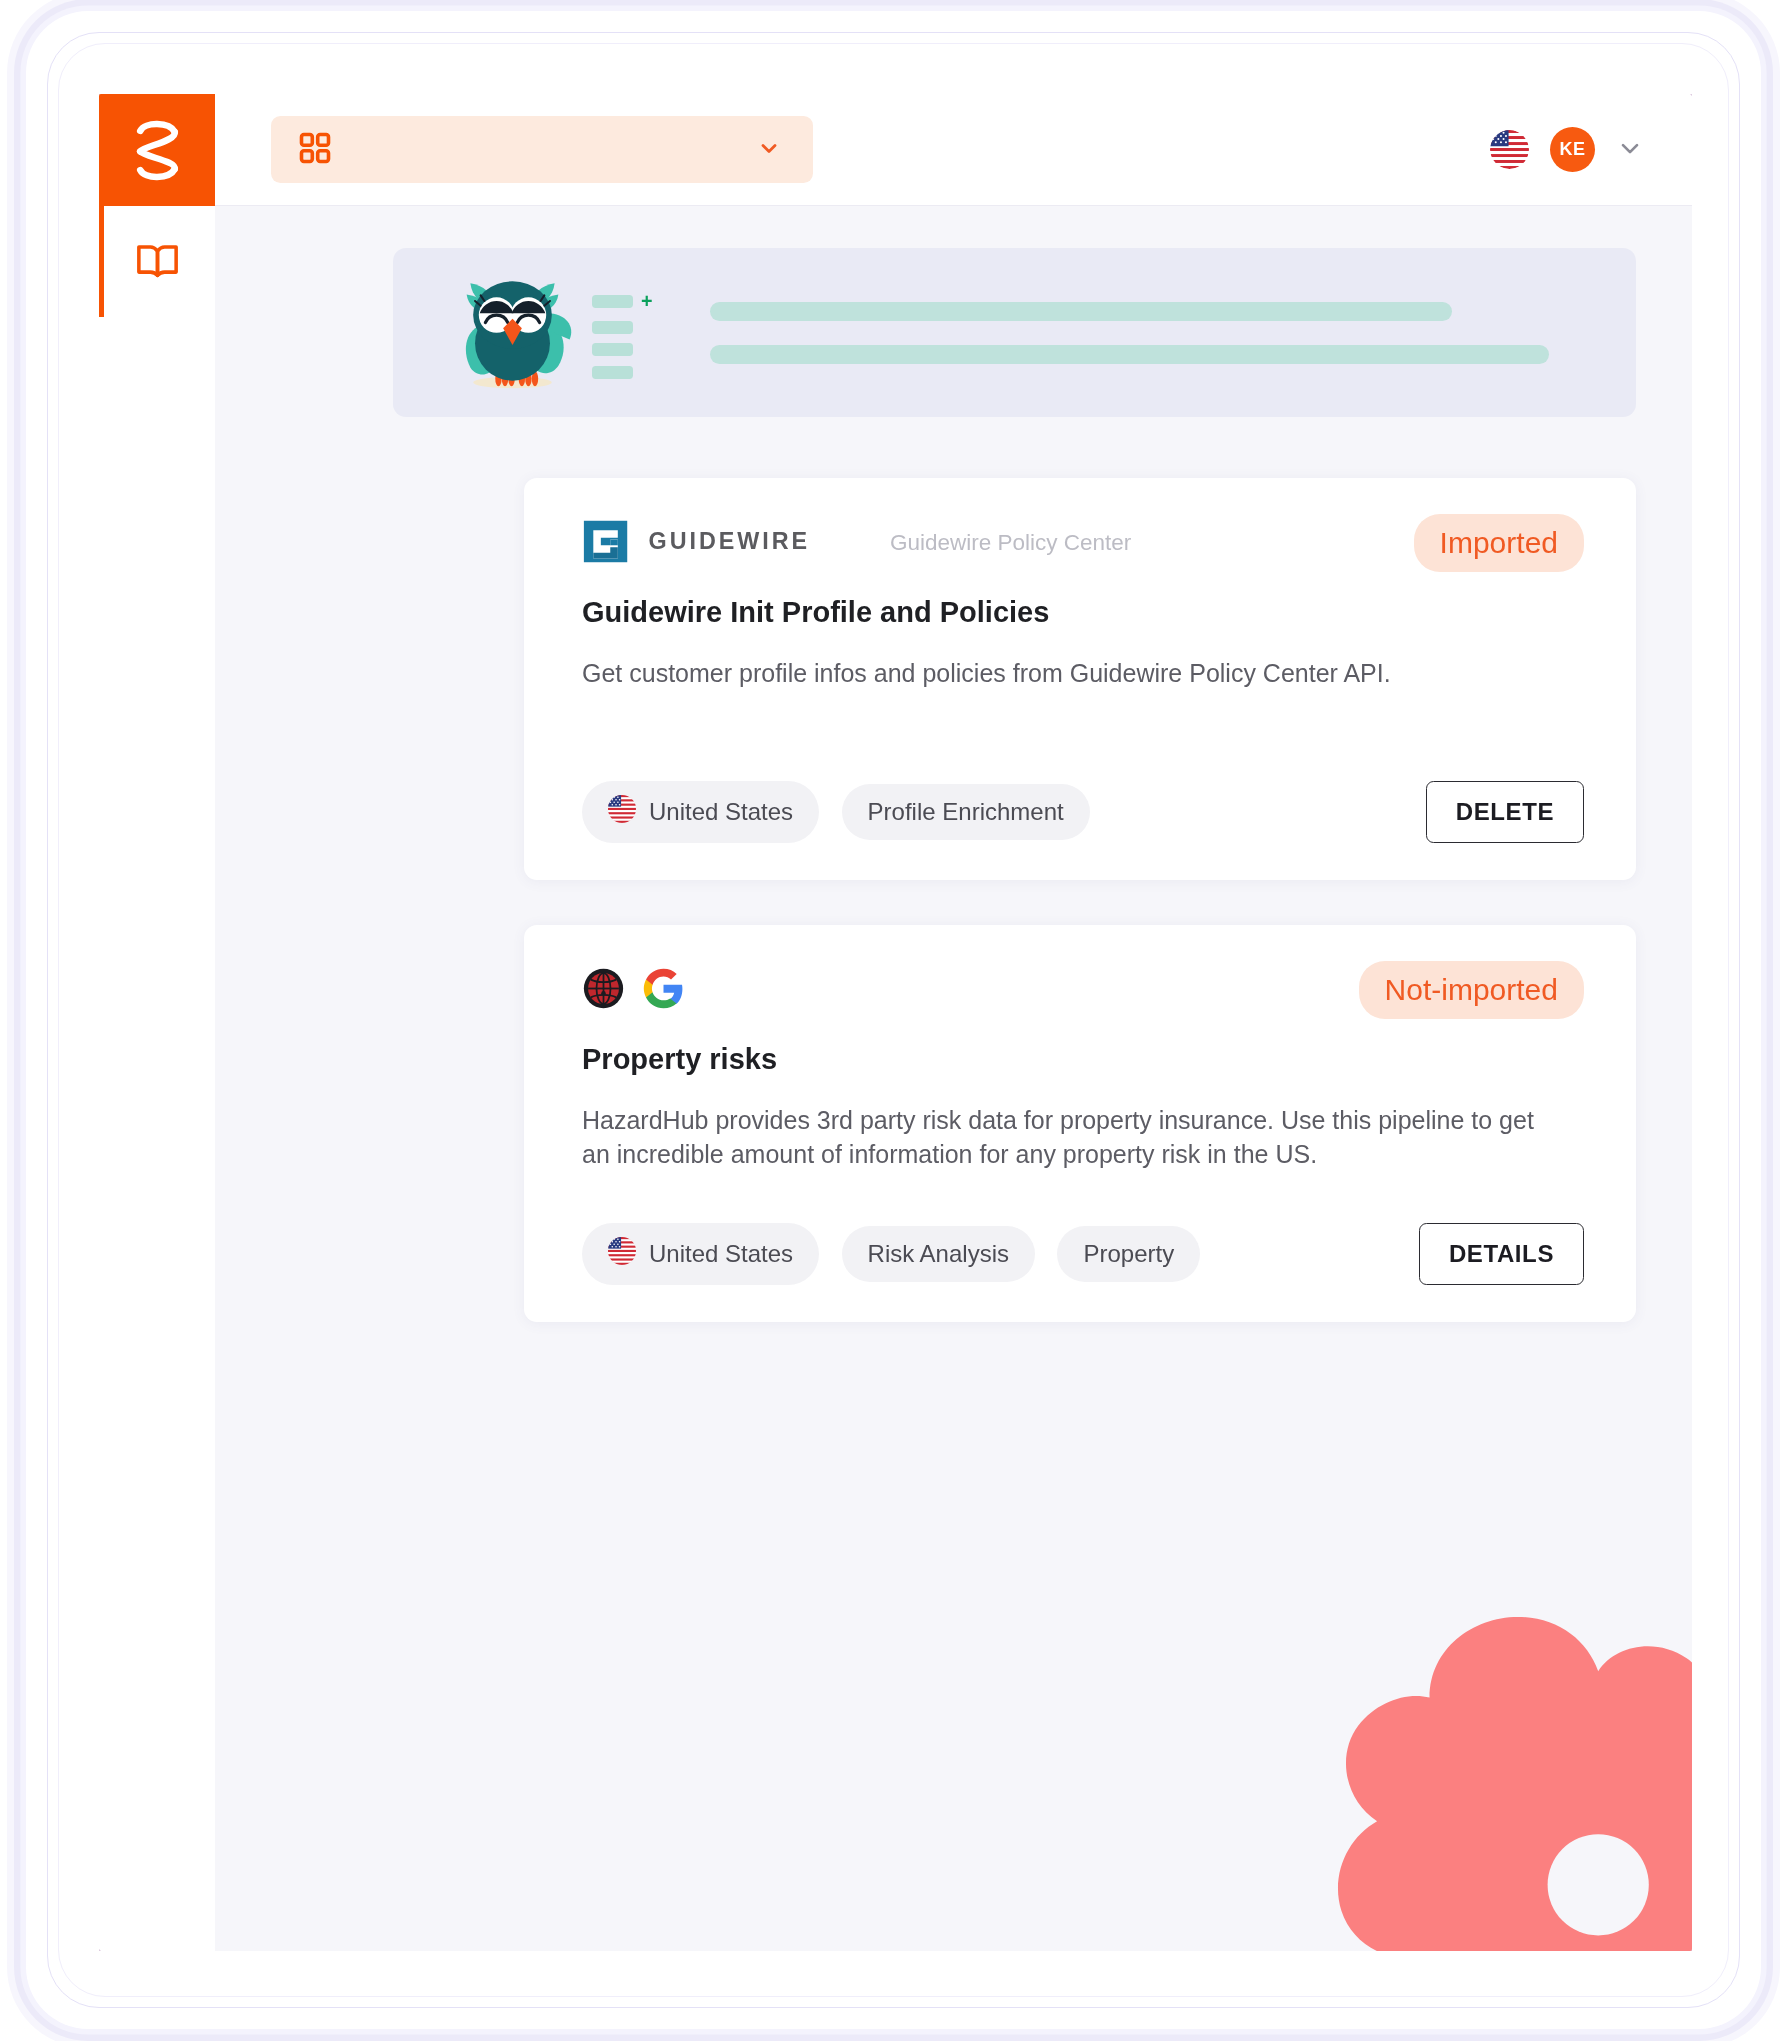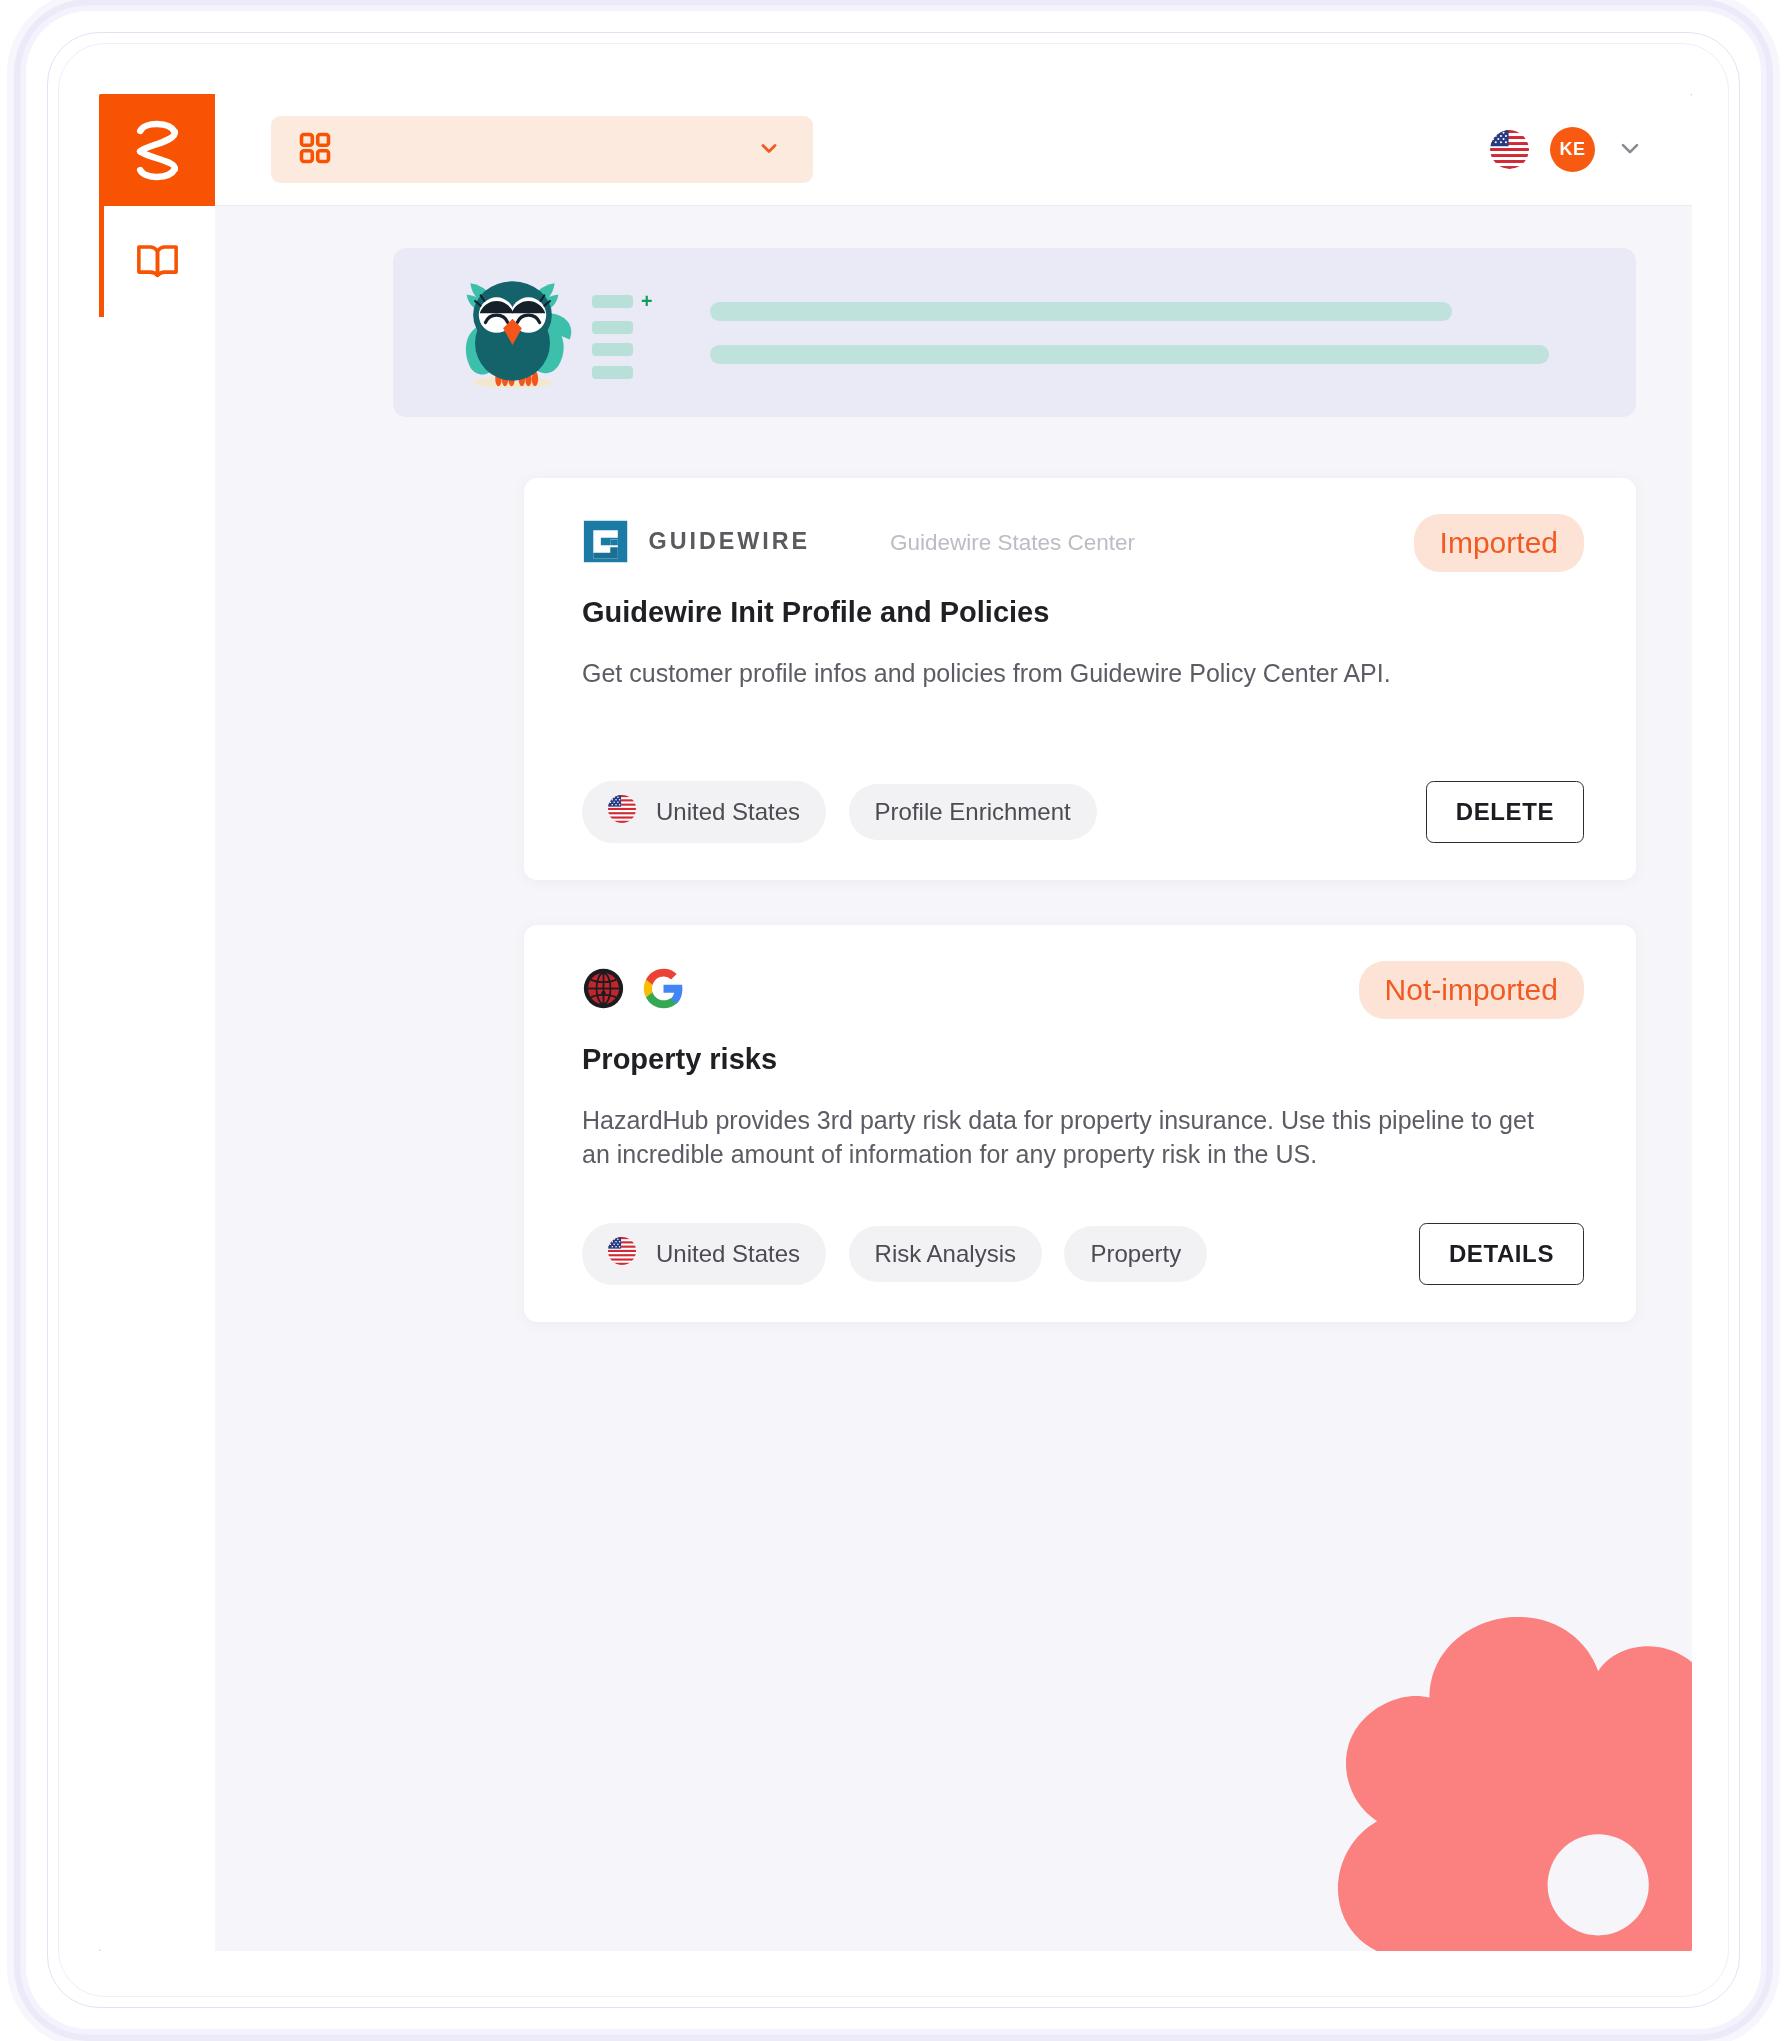--- a/index.html
+++ b/index.html
@@ -273,21 +273,21 @@
   }
   .card.card-a .card-foot { margin-top: 90px; }
   .tag {
     background: #f2f2f5;
     color: #4b4b53;
     font-size: 24px;
     padding: 14px 26px;
     border-radius: 32px;
     display: flex;
     align-items: center;
-    gap: 20px;
+    gap: 13px;
     white-space: nowrap;
     cursor: pointer;
   }
   .action-btn {
     margin-left: auto;
     border: 1.9px solid #2b2b31;
     border-radius: 7.5px;
     background: #ffffff;
     color: #1c1c22;
     font-family: "Liberation Sans", sans-serif;
@@ -495,21 +495,21 @@
                   <path d="M30 30h8v-6h-8z" fill="#1b7ba5"></path>
                   <path d="M38 24v20H12v-6h18v-6h8z" fill="#1a6f95"></path>
                 </svg>
               </span>
               <span>
                 <svg width="225" height="28" viewBox="0 0 240 30">
                   <text x="0" y="23" font-family="Liberation Sans, sans-serif" font-size="25" font-weight="bold" letter-spacing="3.2" fill="#5b5b5f">GUIDEWIRE</text>
                 </svg>
               </span>
             </div>
-            <span class="brand-sub">Guidewire States Center</span>
+            <span class="brand-sub">Guidewire Policy Center</span>
             <span class="badge">Imported</span>
           </div>
 
           <h2 class="card-title">Guidewire Init Profile and Policies</h2>
 
           <p class="card-desc">Get customer profile infos and policies from Guidewire Policy Center API.</p>
 
           <div class="card-foot">
             <span class="tag">
               <span>

